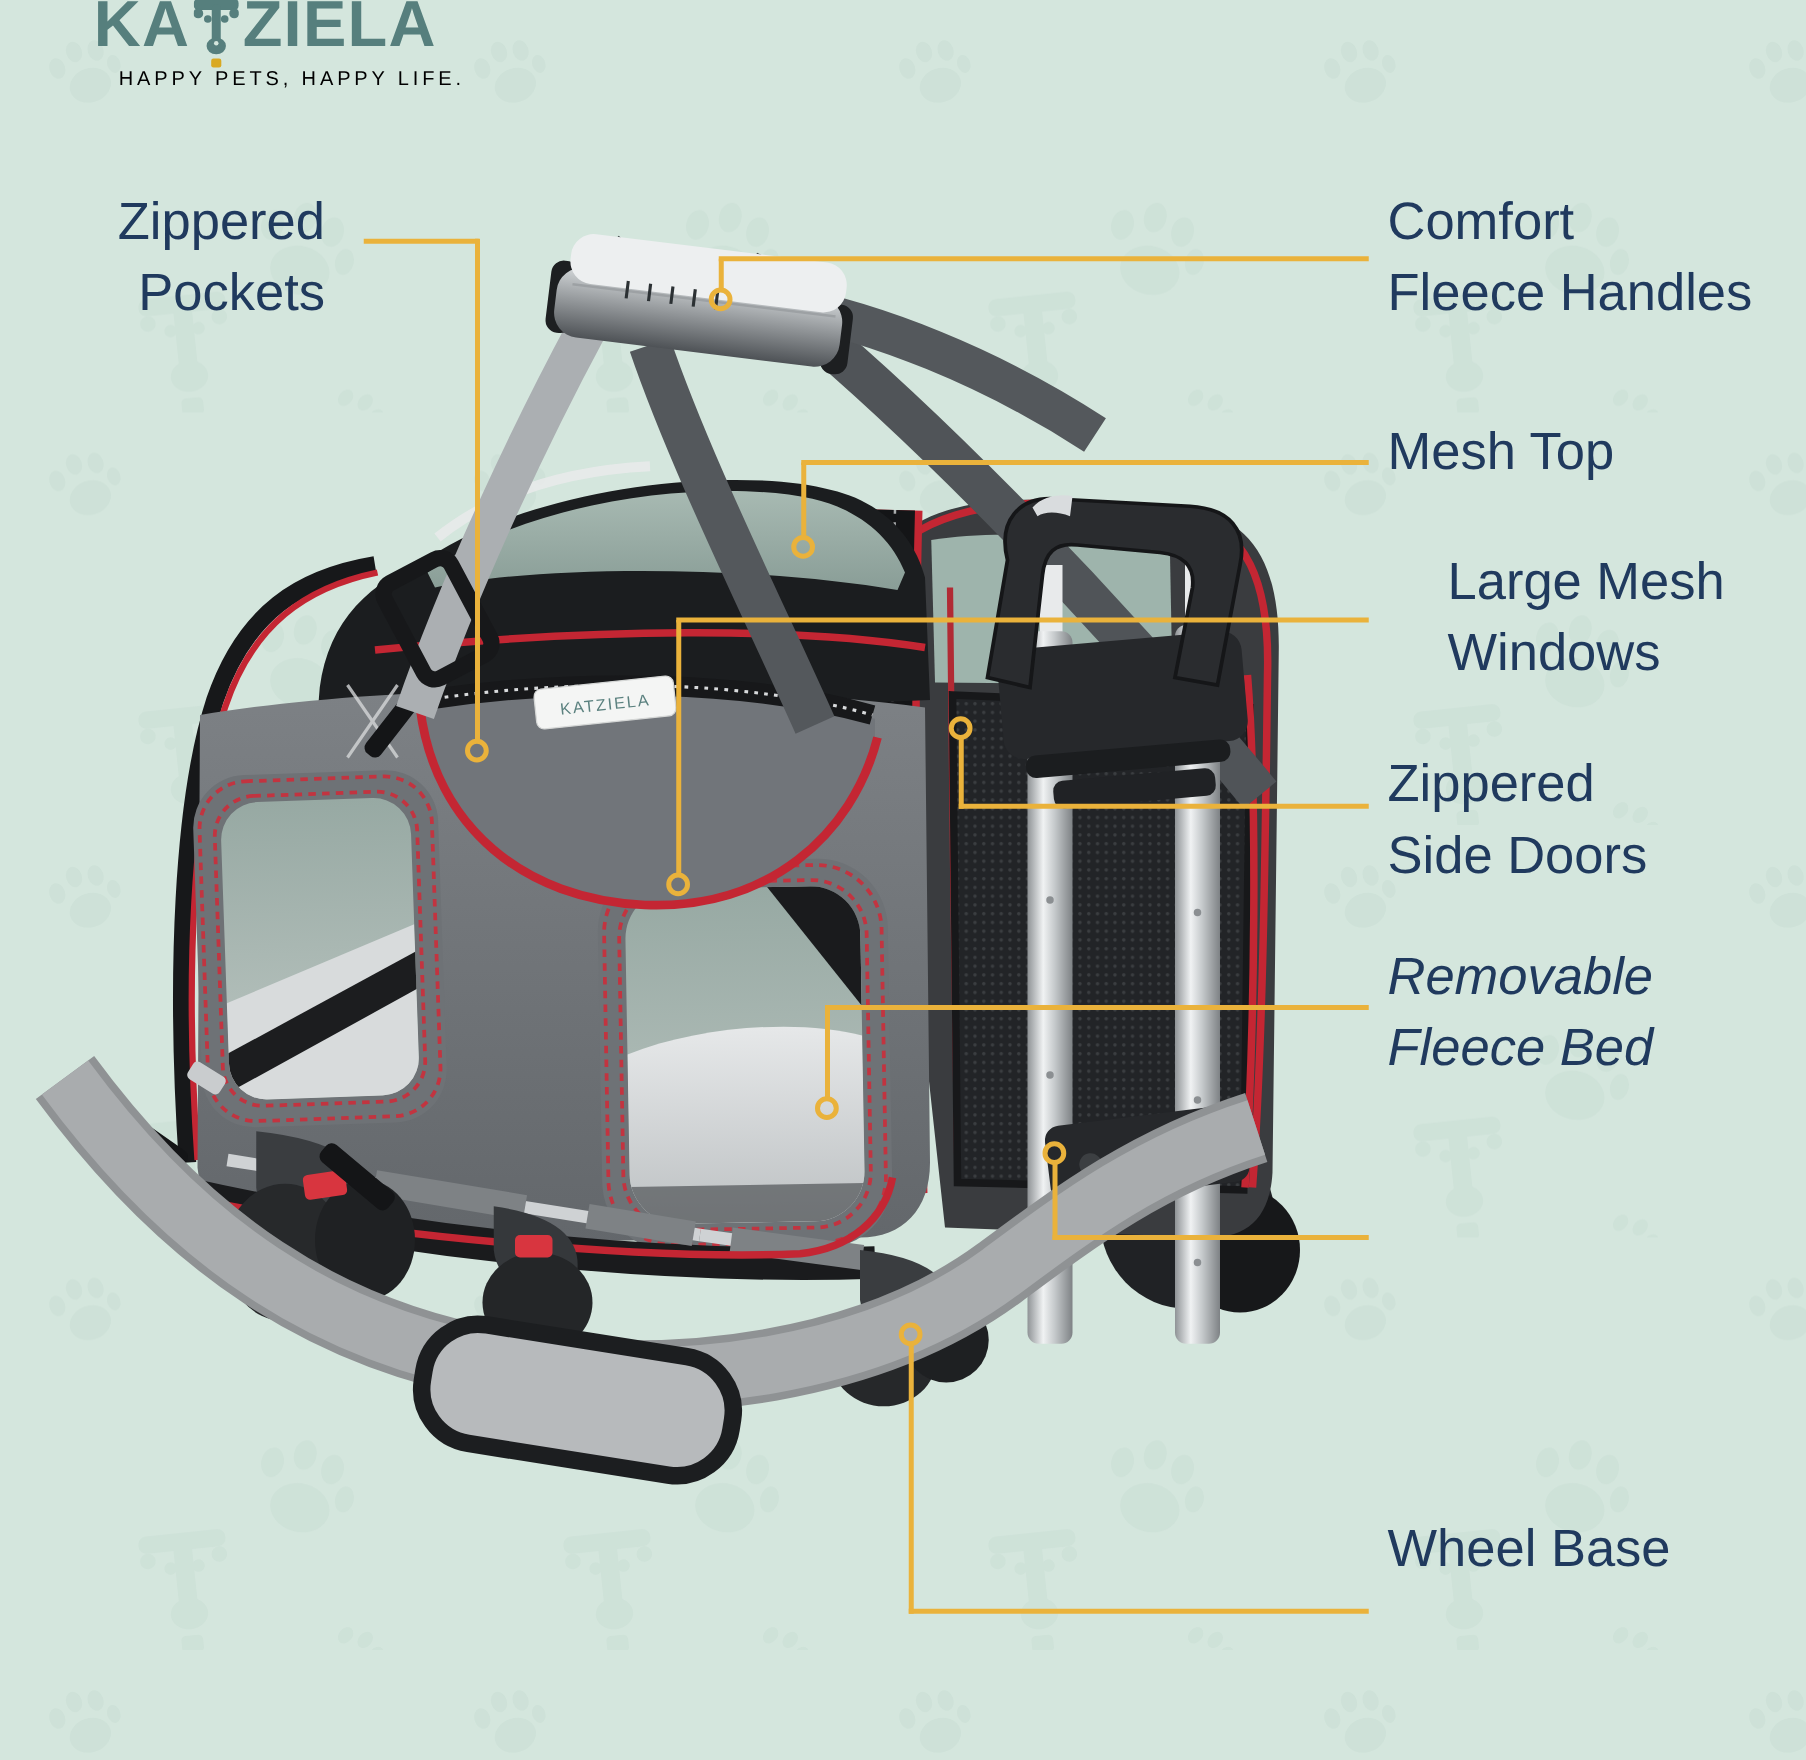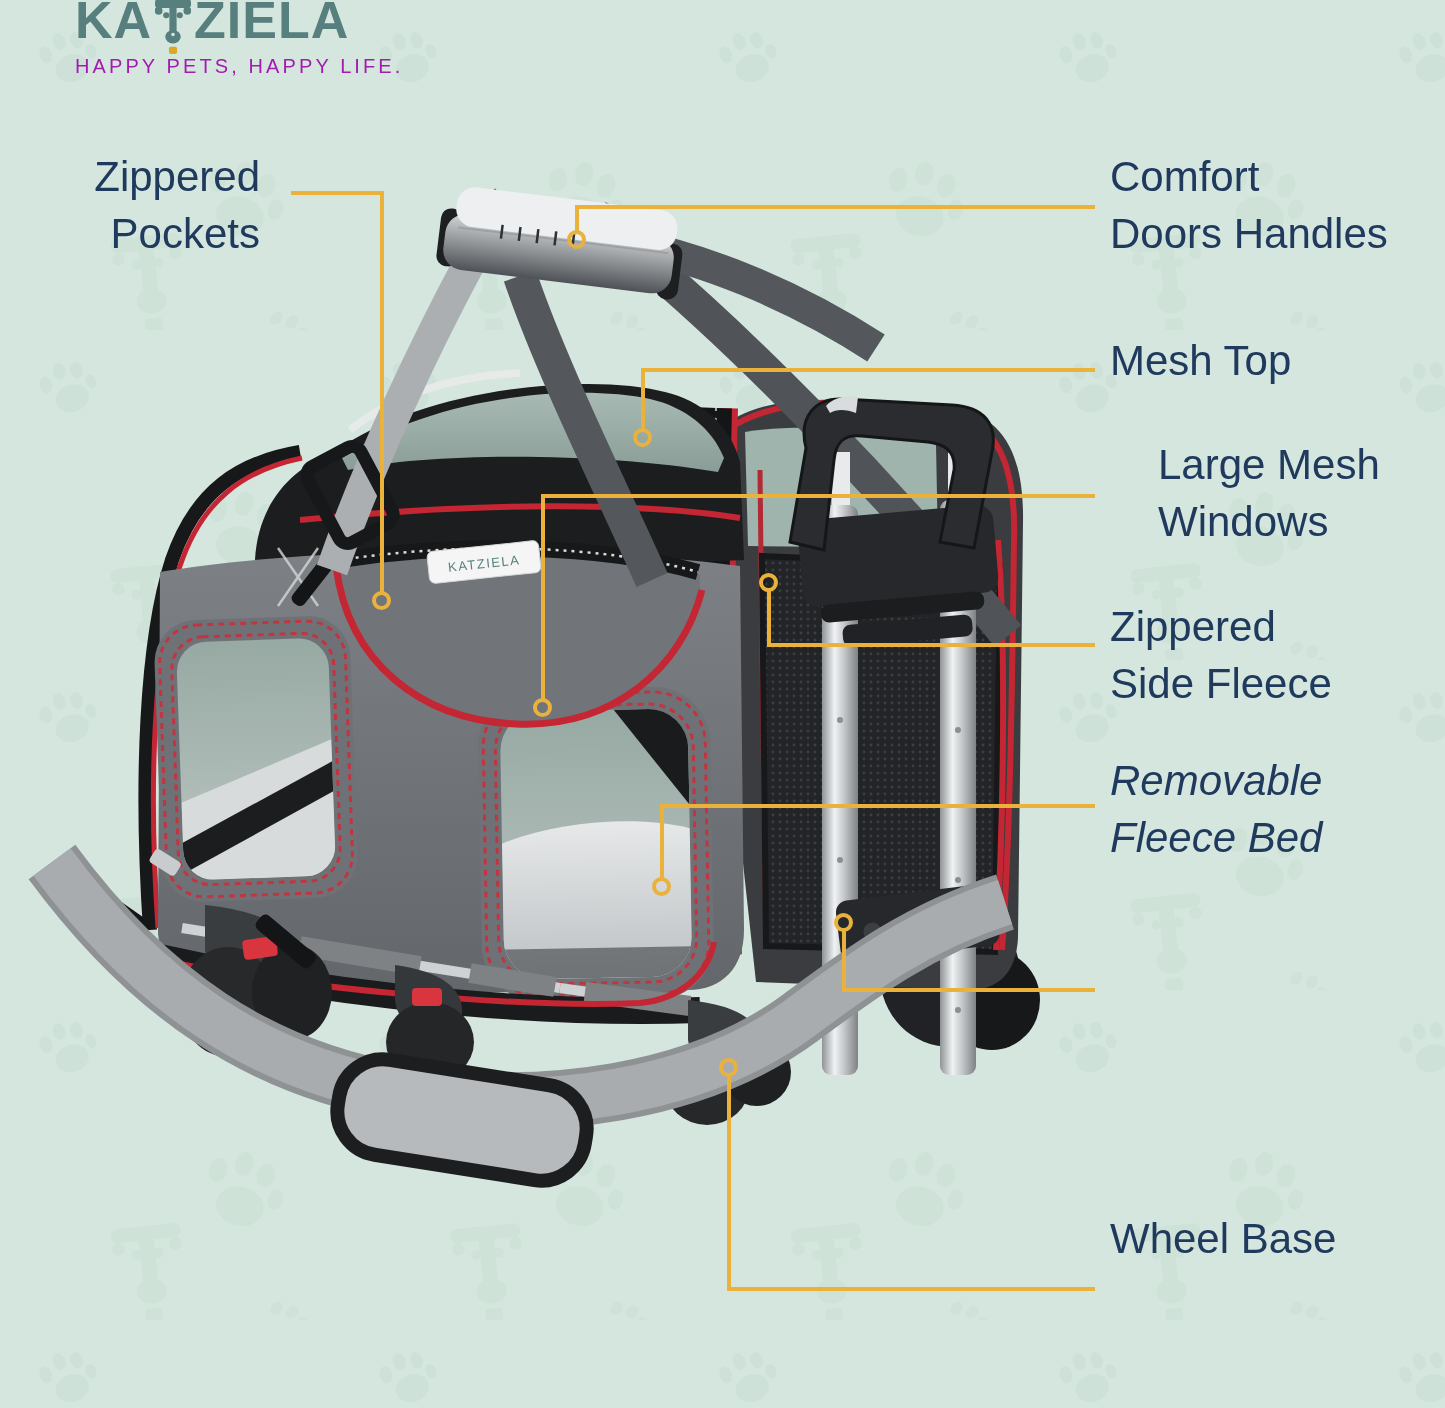--- a/index.html
+++ b/index.html
@@ -10,21 +10,21 @@
   }
   html,body{margin:0;padding:0;}
   body{font-family:"Liberation Sans","DejaVu Sans",sans-serif;background:#fff;}
   .stage{position:relative;width:1445px;height:1408px;overflow:hidden;background:var(--bg);}
   .bg-svg,.carrier-svg{position:absolute;left:0;top:0;}
   
   .logo{position:absolute;left:75px;top:-6px;}
   .logo-row{display:flex;align-items:flex-end;gap:2px;}
   .logo-txt{font-size:52px;font-weight:700;letter-spacing:1px;color:var(--brand);line-height:1;}
   .logo-tglyph{display:inline-block;margin:0 1px -10px 1px;}
-  .tagline{margin-top:9px;font-size:20px;letter-spacing:3.1px;color:#a21caf;font-weight:400;}
+  .tagline{margin-top:9px;font-size:16px;letter-spacing:3.1px;color:#000000;font-weight:400;margin-left:20px;}
   
   .feature{position:absolute;color:var(--label);font-size:42px;line-height:57px;font-weight:400;}
   .feature.left{left:40px;width:220px;text-align:right;}
   .feature.right{left:1110px;width:335px;text-align:left;}
   .feature span{display:block;}
   
   .cl{position:absolute;background:var(--accent);}
   .ring{position:absolute;width:11px;height:11px;border:4px solid var(--accent);border-radius:50%;background:transparent;}
 </style>
 </head>
@@ -344,35 +344,35 @@
   <div class="cl" style="left:727px;top:1287px;width:368px;height:4px;"></div>
   <div class="ring" style="left:719px;top:1058px;"></div>
 
   <div class="feature left" style="top:148px;">
     <span>Zippered</span>
     <span>Pockets</span>
   </div>
 
   <div class="feature right" style="top:148px;">
     <span>Comfort</span>
-    <span>Doors Handles</span>
+    <span>Fleece Handles</span>
   </div>
 
   <div class="feature right" style="top:332px;">
     <span>Mesh Top</span>
   </div>
 
   <div class="feature right" style="top:436px;margin-left:48px;">
     <span>Large Mesh</span>
     <span>Windows</span>
   </div>
 
   <div class="feature right" style="top:598px;">
     <span>Zippered</span>
-    <span>Side Fleece</span>
+    <span>Side Doors</span>
   </div>
 
   <div class="feature right" style="top:752px;font-style:italic;">
     <span>Removable</span>
     <span>Fleece Bed</span>
   </div>
 
 
   <div class="feature right" style="top:1210px;">
     <span>Wheel Base</span>

